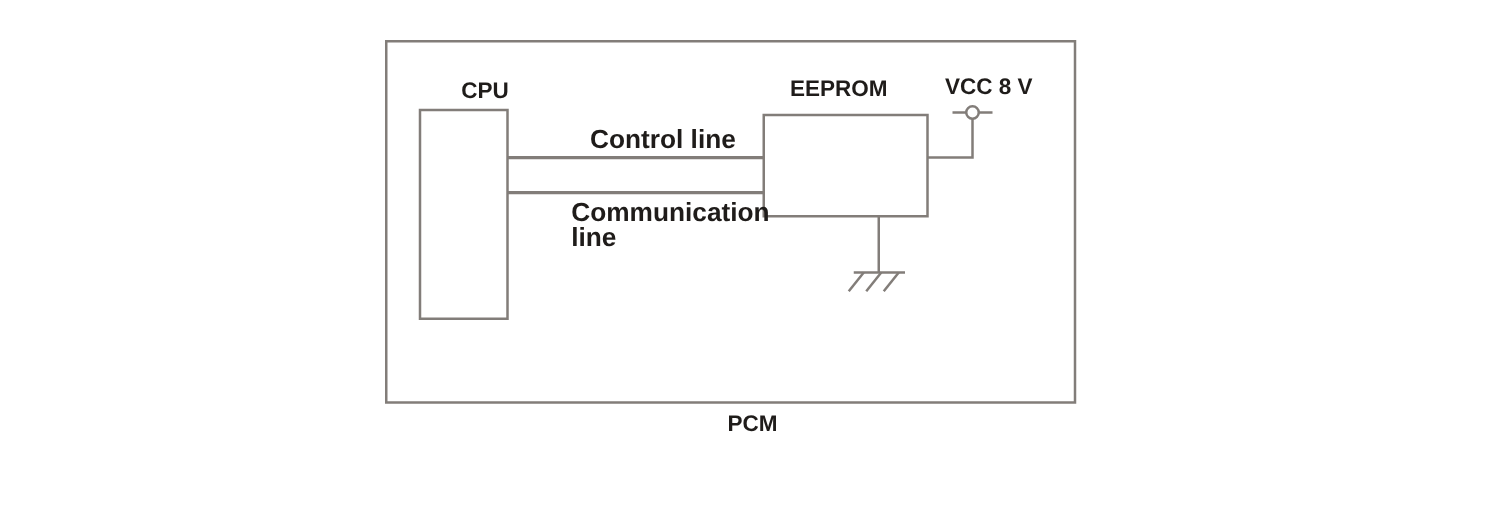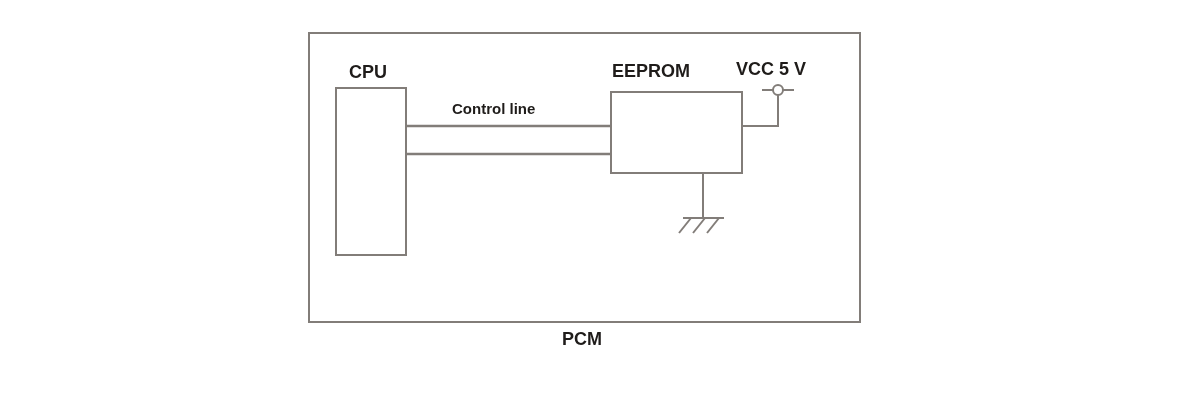--- a/index.html
+++ b/index.html
@@ -22,23 +22,24 @@
   .box { stroke-width: 2; }
   .wire { stroke-width: 2.6; }
   .thinwire { stroke-width: 2; }
   .terminal-circle { fill: var(--bg); stroke: var(--stroke); stroke-width: 2; }
   .label {
     position: absolute;
     color: var(--text);
     font-weight: bold;
     white-space: pre;
     line-height: 1.15;
+    margin-left: 20px;
   }
   .label-lg { font-size: 18px; }
-  .label-md { font-size: 15px; }
+  .label-md { font-size: 21px; }
   .label-wrap { white-space: normal; width: 152px; line-height: 20px; }
 </style>
 </head>
 <body>
 
 <div class="canvas">
 
   <svg width="1200" height="414" viewBox="0 0 1200 414">
 
     <rect x="309" y="33" width="551" height="289" class="shape box"></rect>
@@ -63,20 +64,21 @@
       <line x1="691" y1="218" x2="679" y2="233" class="shape thinwire"></line>
       <line x1="705" y1="218" x2="693" y2="233" class="shape thinwire"></line>
       <line x1="719" y1="218" x2="707" y2="233" class="shape thinwire"></line>
     </g>
   </svg>
 
   <div class="label label-lg" style="left:349px; top:62px;">CPU</div>
 
   <div class="label label-lg" style="left:612px; top:61px;">EEPROM</div>
 
-  <div class="label label-lg" style="left:736px; top:59px;">VCC 5 V</div>
+  <div class="label label-lg" style="left:736px; top:59px;">VCC 8 V</div>
 
   <div class="label label-md" style="left:452px; top:100px;">Control line</div>
 
+  <div class="label label-md label-wrap" style="left:437px; top:161px;">Communication line</div>
 
   <div class="label label-lg" style="left:562px; top:329px;text-align:center;">PCM</div>
 
 </div>
 
 </body></html>

